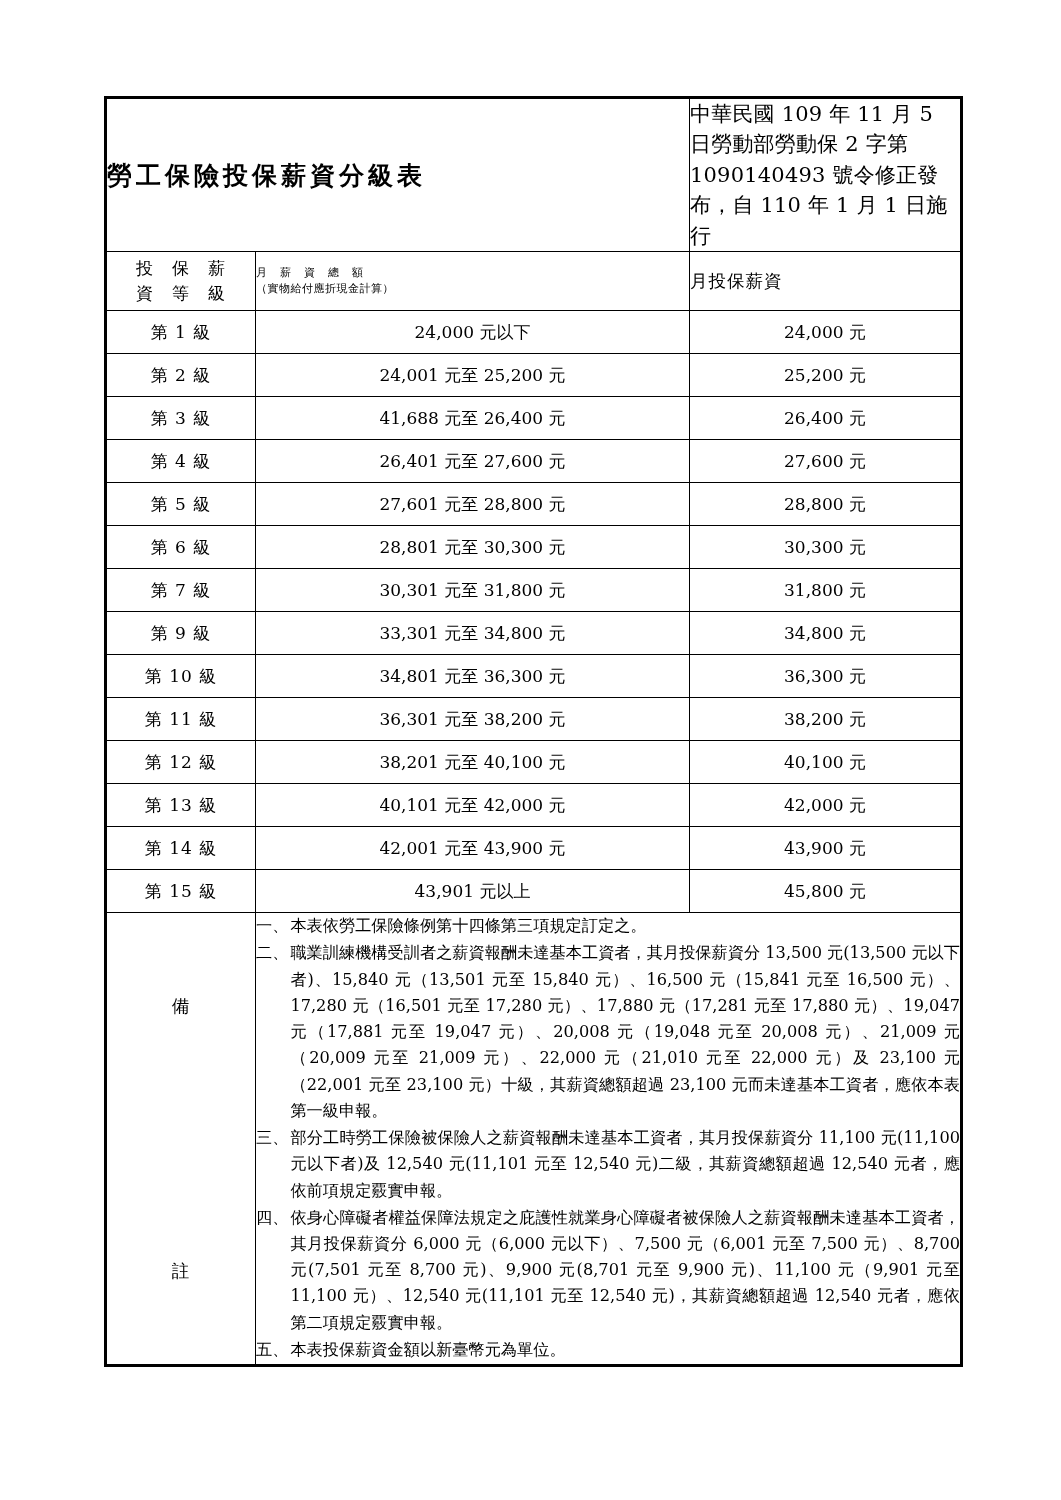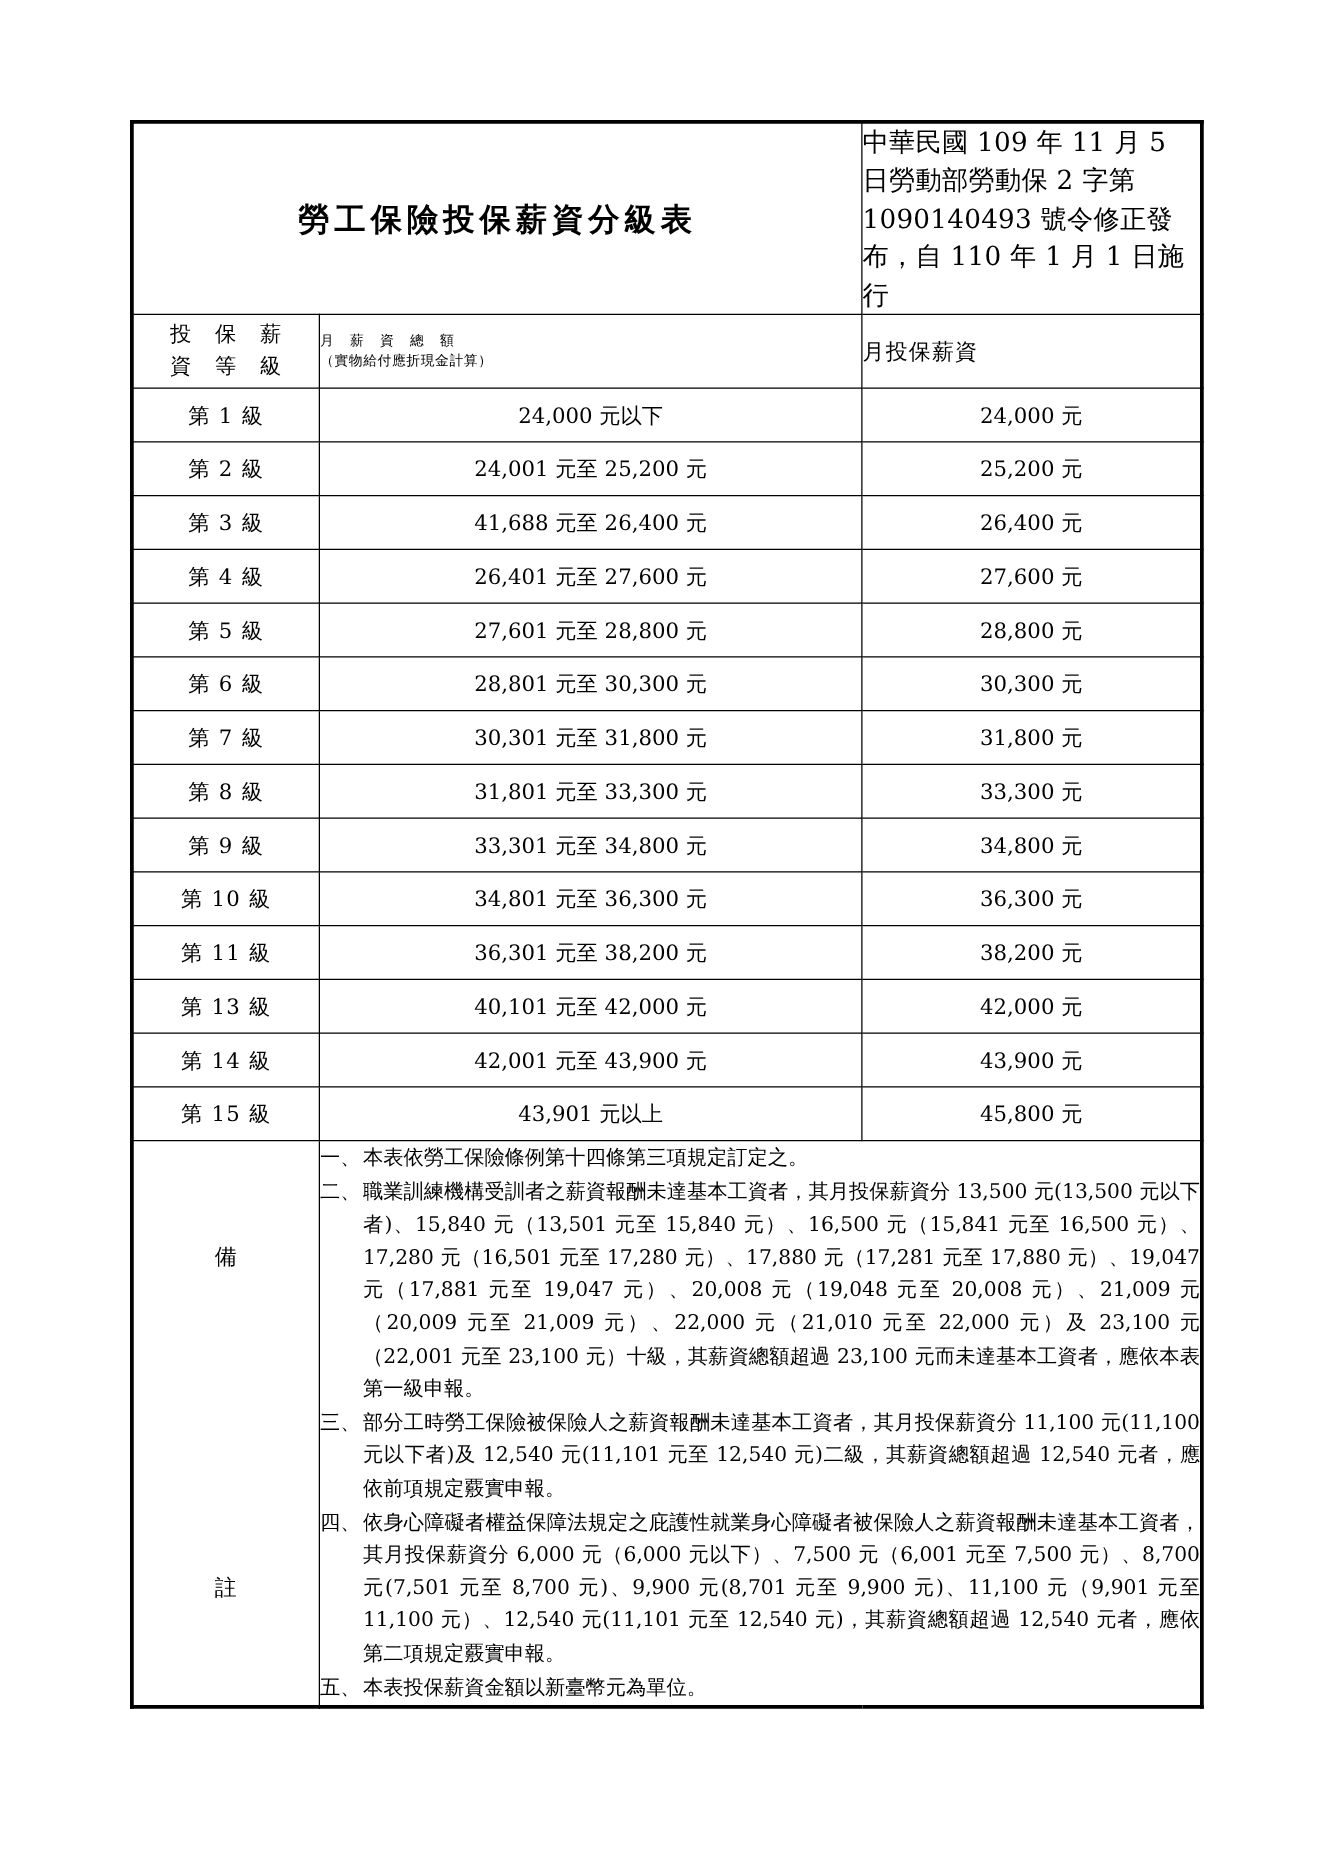--- a/index.html
+++ b/index.html
@@ -37,21 +37,20 @@
     border: 3px solid #000;
   }
 
   .col-grade { width: 150px; }
   .col-salary { width: 434px; }
   .col-insured { width: 272px; }
 
   
   .title-cell {
     height: 72px;
-    text-align: center;
     font-size: 25px;
     font-weight: bold;
     letter-spacing: 4px;
     font-family: "DejaVu Serif", "Liberation Serif", serif;
   }
   .promulgate-cell {
     height: 72px;
     padding: 6px 8px 6px 10px;
     font-size: 21px;
     line-height: 1.45;
@@ -198,38 +197,38 @@
         <td class="cell-grade">第 6 級</td>
         <td class="cell-salary">28,801 元至 30,300 元</td>
         <td class="cell-insured">30,300 元</td>
       </tr>
       <tr>
         <td class="cell-grade">第 7 級</td>
         <td class="cell-salary">30,301 元至 31,800 元</td>
         <td class="cell-insured">31,800 元</td>
       </tr>
       <tr>
-        <td class="cell-grade">第 8 級</td>
-        <td class="cell-salary">31,801 元至 33,300 元</td>
-        <td class="cell-insured">33,300 元</td>
-      </tr>
-      <tr>
         <td class="cell-grade">第 9 級</td>
         <td class="cell-salary">33,301 元至 34,800 元</td>
         <td class="cell-insured">34,800 元</td>
       </tr>
       <tr>
         <td class="cell-grade">第 10 級</td>
         <td class="cell-salary">34,801 元至 36,300 元</td>
         <td class="cell-insured">36,300 元</td>
       </tr>
       <tr>
         <td class="cell-grade">第 11 級</td>
         <td class="cell-salary">36,301 元至 38,200 元</td>
         <td class="cell-insured">38,200 元</td>
+      </tr>
+      <tr>
+        <td class="cell-grade">第 12 級</td>
+        <td class="cell-salary">38,201 元至 40,100 元</td>
+        <td class="cell-insured">40,100 元</td>
       </tr>
       <tr>
         <td class="cell-grade">第 13 級</td>
         <td class="cell-salary">40,101 元至 42,000 元</td>
         <td class="cell-insured">42,000 元</td>
       </tr>
       <tr>
         <td class="cell-grade">第 14 級</td>
         <td class="cell-salary">42,001 元至 43,900 元</td>
         <td class="cell-insured">43,900 元</td>

